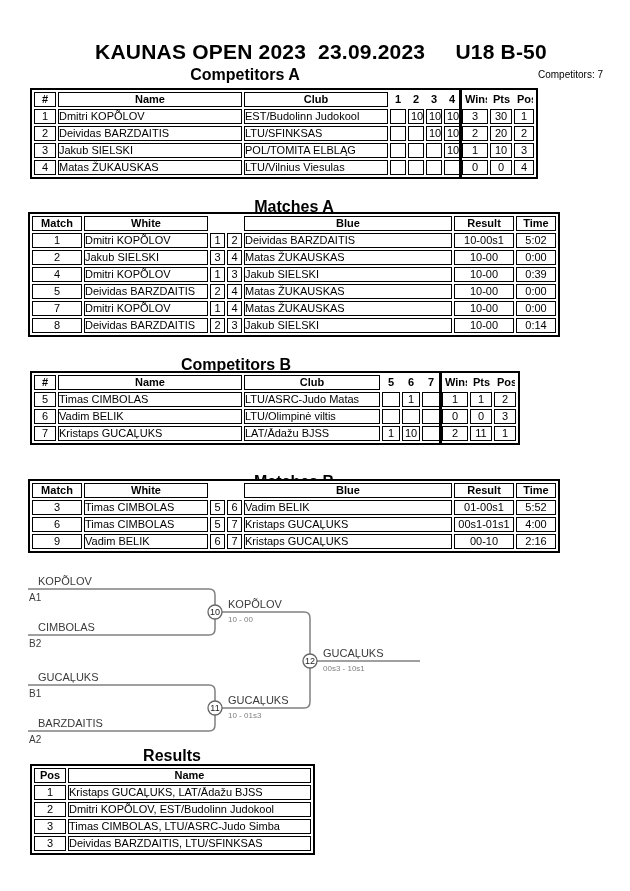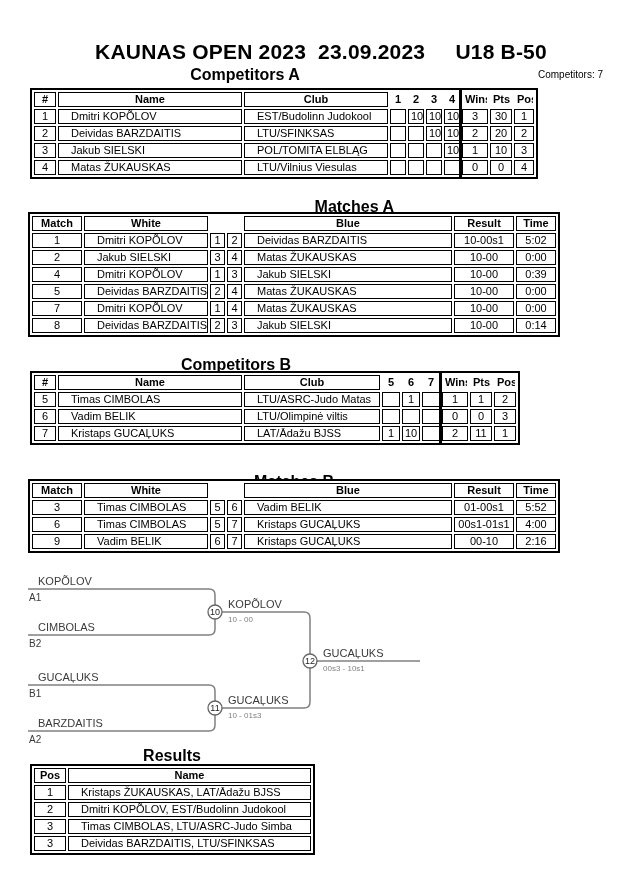--- a/index.html
+++ b/index.html
@@ -23,21 +23,21 @@
   table {
     border-collapse:separate; border-spacing:2px;
     border:2px solid #000; table-layout:fixed; background:#fff;
   }
   th, td {
     border:1px solid #000; height:15px; line-height:13px;
     font-size:11px; padding:0 2px; overflow:hidden; white-space:nowrap;
   }
   th { font-weight:bold; text-align:center; }
   td { text-align:center; }
-  td.l { text-align:left; padding-left:12px; }
+  td.l { text-align:left; padding-left:0; }
   th.plain { border-color:transparent; }
 
   .vline { position:absolute; width:3px; background:#000; }
 
   svg text { font-family:"Liberation Sans", sans-serif; }
   .br-name { font-size:11px; fill:#3a3a3a; }
   .br-tag { font-size:10px; fill:#3a3a3a; }
   .br-score { font-size:8px; }
   .br-num { font-size:9px; fill:#222; text-anchor:middle; }
 </style>
@@ -123,21 +123,21 @@
       <td></td>
       <td></td>
       <td>0</td>
       <td>0</td>
       <td>4</td>
     </tr>
   </tbody>
 </table>
 <div class="vline" style="left:459px; top:88px; height:91px;"></div>
 
-<div class="abs section-title" style="left:194px; top:198px; width:200px;text-align:right;">Matches A</div>
+<div class="abs section-title" style="left:194px; top:198px; width:200px;">Matches A</div>
 
 <table class="abs" style="left:28px; top:212px; width:532px;">
   <colgroup>
     <col style="width:50px">
       <col style="width:124px">
       <col style="width:15px">
       <col style="width:15px">
     <col style="width:208px">
       <col style="width:60px">
       <col style="width:40px">
@@ -374,21 +374,21 @@
   </colgroup>
   <thead>
     <tr>
       <th>Pos</th>
       <th>Name</th>
     </tr>
   </thead>
   <tbody>
     <tr>
       <td>1</td>
-      <td class="l">Kristaps ŽUKAUSKAS, LAT/Ādažu BJSS</td>
+      <td class="l">Kristaps GUCAĻUKS, LAT/Ādažu BJSS</td>
     </tr>
       <tr>
       <td>2</td>
       <td class="l">Dmitri KOPÕLOV, EST/Budolinn Judokool</td>
     </tr>
       <tr>
       <td>3</td>
       <td class="l">Timas CIMBOLAS, LTU/ASRC-Judo Simba</td>
     </tr>
       <tr>

